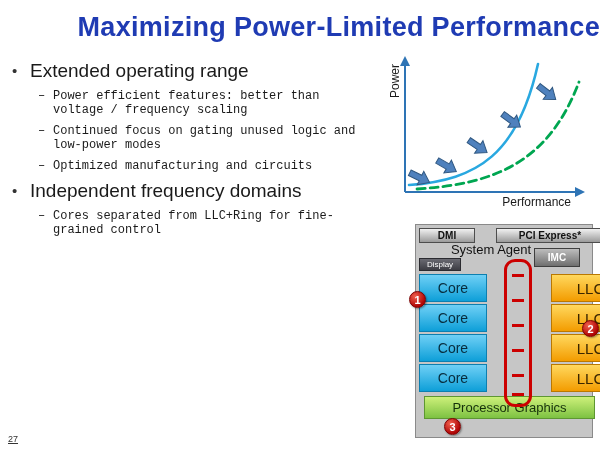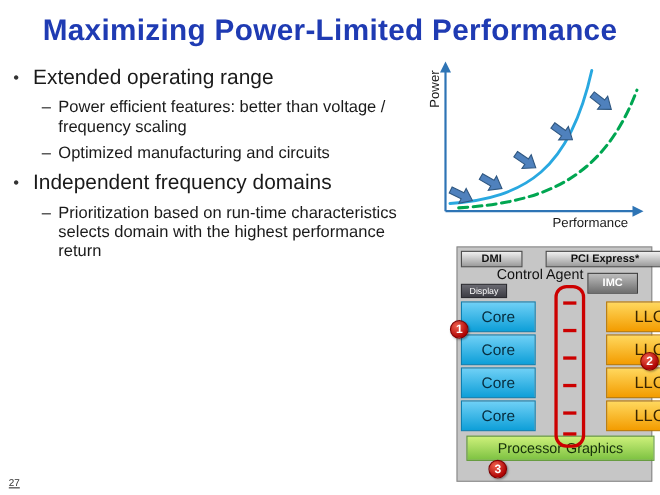--- a/index.html
+++ b/index.html
@@ -5,28 +5,28 @@
   html,body{margin:0;padding:0;}
   body{
     width:600px;height:450px;position:relative;overflow:hidden;
     background:#ffffff;
     font-family:"Liberation Sans", sans-serif;
     color:#1a1a1a;
   }
   
   .title{
     position:absolute;top:12px;left:0;width:600px;margin:0;
-    text-align:center;font-size:27px;font-weight:bold;letter-spacing:.3px;
+    text-align:right;font-size:27px;font-weight:bold;letter-spacing:.3px;
     color:var(--title,#1F3BB3);
   }
   
   .bullets{position:absolute;left:10px;top:60px;width:376px;}
   .b1{position:relative;font-size:19px;margin:0 0 7px 0;padding-left:20px;}
   .b1::before{content:"\2022";position:absolute;left:2px;top:2px;font-size:15px;color:#333;}
-  .b2{position:relative;font-size:15px;line-height:1.17;margin:0 0 7px 28px;padding-left:15px;width:318px;}
+  .b2{position:relative;font-size:12px;line-height:1.17;margin:0 0 7px 28px;padding-left:15px;width:318px;font-family:Liberation Mono, monospace;}
   .b2::before{content:"\2013";position:absolute;left:0;top:0;}
   .group2{}
   
   .chart-wrap{position:absolute;left:383px;top:52px;width:212px;height:162px;}
   .chart-wrap svg{width:100%;height:100%;display:block;}
   .axis{stroke:var(--axis,#2E74B5);stroke-width:2;fill:none;}
   .axis-head{fill:var(--axis,#2E74B5);stroke:none;}
   .curve-blue{stroke:var(--curve-blue,#29A8E0);stroke-width:2.6;fill:none;stroke-linecap:round;}
   .curve-green{stroke:var(--curve-green,#00A651);stroke-width:2.8;fill:none;stroke-linecap:round;stroke-dasharray:8 5;}
   .barrow{fill:var(--arrow-fill,#4F81BD);stroke:var(--arrow-edge,#2F5780);stroke-width:1;}
@@ -80,24 +80,25 @@
 </head>
 <body>
 
 <div class="slide">
 
   <h1 class="title">Maximizing Power-Limited Performance</h1>
 
   <div class="bullets">
     <div class="b1">Extended operating range</div>
     <div class="b2">Power efficient features: better than voltage / frequency scaling</div>
+    <div class="b2">Continued focus on gating unused logic and low-power modes</div>
     <div class="b2">Optimized manufacturing and circuits</div>
 
     <div class="b1 group2">Independent frequency domains</div>
-    <div class="b2">Prioritization based on run-time characteristics selects domain with the highest performance return</div>
+    <div class="b2">Cores separated from LLC+Ring for fine-grained control</div>
   </div>
 
   <div class="chart-wrap">
     <svg viewBox="0 0 212 162" xmlns="http://www.w3.org/2000/svg">
       <defs>
         <polygon id="barrow" points="0,4.5 12,4.5 12,0 22,7.5 12,15 12,10.5 0,10.5"></polygon>
       </defs>
 
       <line class="axis" x1="22" y1="12" x2="22" y2="140"></line>
       <polygon class="axis-head" points="22,4 17,14 27,14"></polygon>
@@ -116,21 +117,21 @@
       </g>
 
       <text class="axis-label" transform="translate(16,46) rotate(-90)">Power</text>
       <text class="axis-label" x="188" y="154" text-anchor="end">Performance</text>
     </svg>
   </div>
 
   <div class="die">
     <div class="graybox dmi">DMI</div>
     <div class="graybox pci">PCI Express*</div>
-    <div class="sa-label">Control Agent</div>
+    <div class="sa-label">System Agent</div>
     <div class="display-box">Display</div>
     <div class="imc">IMC</div>
 
     <div class="row r0">
       <div class="core">Core</div>
       <div class="llc">LLC</div>
     </div>
     <div class="row r1">
       <div class="core">Core</div>
       <div class="llc">LLC</div>

